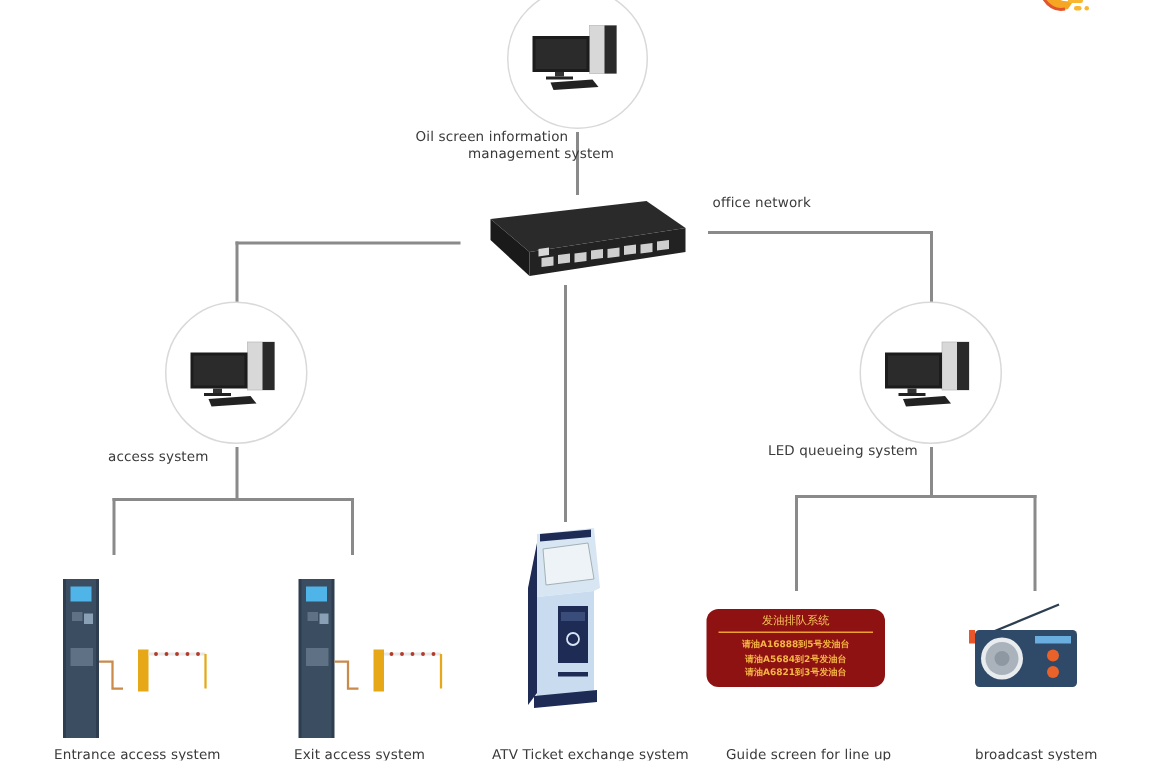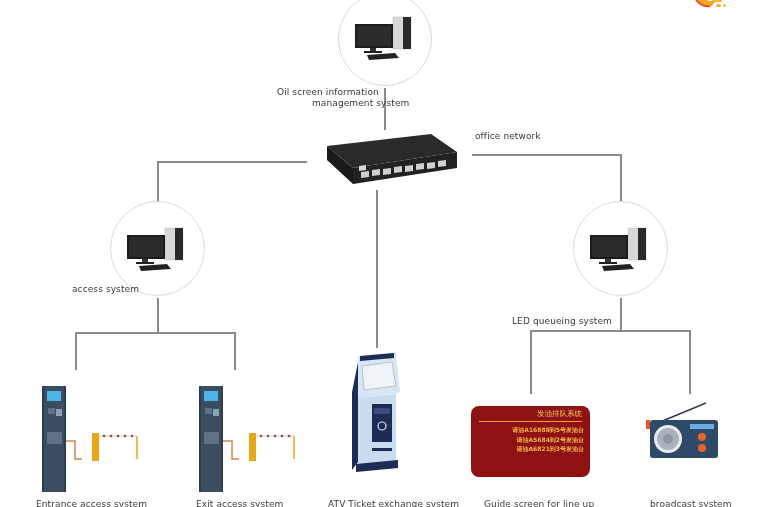--- a/index.html
+++ b/index.html
@@ -4,22 +4,22 @@
 <style>
   html, body { margin:0; padding:0; background:#ffffff; }
   body { width:768px; height:507px; position:relative; overflow:hidden;
          font-family:"DejaVu Sans", "Liberation Sans", sans-serif; color:#333; }
   .abs { position:absolute; }
   .line { position:absolute; background:#8a8a8a; }
   .circle { position:absolute; border:1.5px solid #d9d9d9; border-radius:50%; background:#fff; box-sizing:border-box; }
   .label { position:absolute; font-size:9px; color:#3a3a3a; white-space:nowrap; letter-spacing:0.1px; line-height:11px; }
   .logo { position:absolute; left:690px; top:-18px; width:40px; height:30px; }
   svg { display:block; }
-  .led { position:absolute; left:471px; top:406px; width:119px; height:71px; background:#8e1212;
-         border-radius:8px; box-sizing:border-box; padding:3px 6px 0 6px; text-align:right; }
+  .led { position:absolute; left:471px; top:406px; width:119px; height:52px; background:#8e1212;
+         border-radius:8px; box-sizing:border-box; padding:3px 6px 0 6px; text-align:center; }
   .led-title { font-size:7.5px; color:#f7c45a; line-height:10px; padding-bottom:2px; border-bottom:1px solid #f0a030; margin:0 2px 3px 2px; }
   .led-row { font-size:6px; color:#f5b545; line-height:9.5px; font-weight:bold; }
 </style>
 </head>
 <body>
 
 <div class="logo">
   <svg width="40" height="30" viewBox="0 0 40 30">
     <path d="M2 8 Q8 28 22 24 L26 18 Q14 22 10 8 Z" fill="#f5a623"></path>
     <path d="M4 14 Q10 26 20 24" stroke="#e2542a" stroke-width="2" fill="none"></path>
@@ -90,36 +90,36 @@
       <rect x="40" y="2" width="18" height="32" fill="#d8d8d8" stroke="#bbb" stroke-width="0.5"></rect>
       <rect x="50" y="2" width="8" height="32" fill="#2a2a2a"></rect>
       <rect x="2" y="9" width="38" height="24" fill="#1c1c1c"></rect>
       <rect x="4" y="11" width="34" height="20" fill="#2b2b2b"></rect>
       <rect x="17" y="33" width="6" height="3" fill="#333"></rect>
       <rect x="11" y="36" width="18" height="2" fill="#222"></rect>
       <polygon points="14,40 42,38 46,43 16,45" fill="#222"></polygon>
     </svg>
   </div>
 </div>
-<div class="label" style="left:72px;top:284px;">access system</div>
+<div class="label" style="left:72px;top:300px;">access system</div>
 
 <div class="circle" style="left:573px;top:201px;width:95px;height:95px;">
   <div class="abs" style="left:14px;top:24px;">
     <svg width="64" height="48" viewBox="0 0 64 48">
       <rect x="40" y="2" width="18" height="32" fill="#d8d8d8" stroke="#bbb" stroke-width="0.5"></rect>
       <rect x="50" y="2" width="8" height="32" fill="#2a2a2a"></rect>
       <rect x="2" y="9" width="38" height="24" fill="#1c1c1c"></rect>
       <rect x="4" y="11" width="34" height="20" fill="#2b2b2b"></rect>
       <rect x="17" y="33" width="6" height="3" fill="#333"></rect>
       <rect x="11" y="36" width="18" height="2" fill="#222"></rect>
       <polygon points="14,40 42,38 46,43 16,45" fill="#222"></polygon>
     </svg>
   </div>
 </div>
-<div class="label" style="left:512px;top:316px;">LED queueing system</div>
+<div class="label" style="left:512px;top:296px;">LED queueing system</div>
 
 <div class="abs" style="left:38px;top:384px;">
   <svg width="104" height="110" viewBox="0 0 104 110">
     <rect x="4" y="2" width="24" height="106" fill="#2e3e50"></rect>
     <rect x="6" y="2" width="20" height="106" fill="#3b4d61"></rect>
     <rect x="9" y="7" width="14" height="10" fill="#4fb4e8"></rect>
     <rect x="10" y="24" width="7" height="6" fill="#5f7184"></rect>
     <rect x="18" y="25" width="6" height="7" fill="#8aa0b4"></rect>
     <rect x="9" y="48" width="15" height="12" fill="#5f7184"></rect>
     <polyline points="28,57 37,57 37,75 44,75" stroke="#c98a4a" stroke-width="1.5" fill="none"></polyline>

